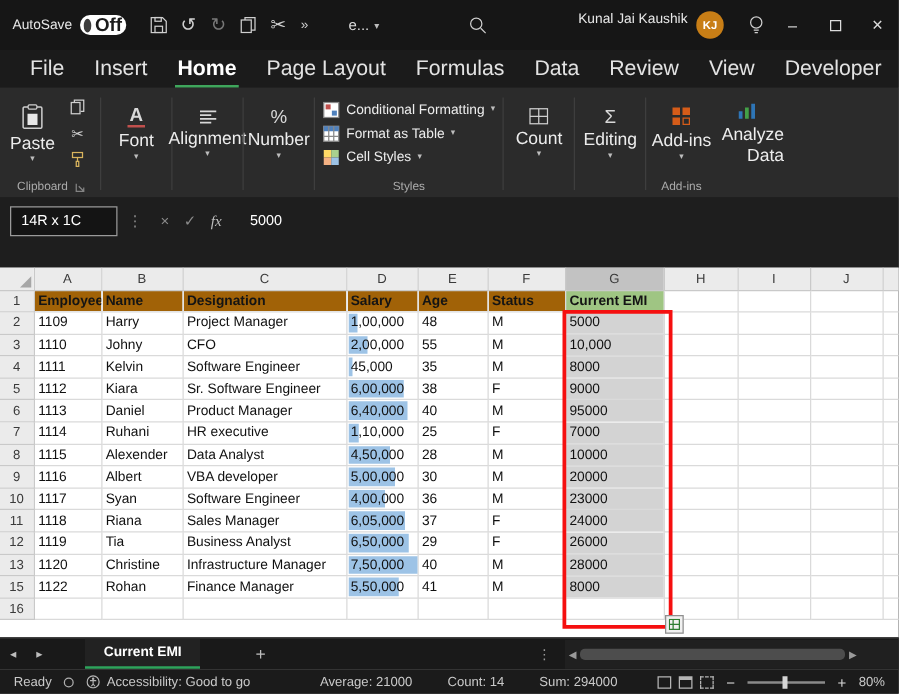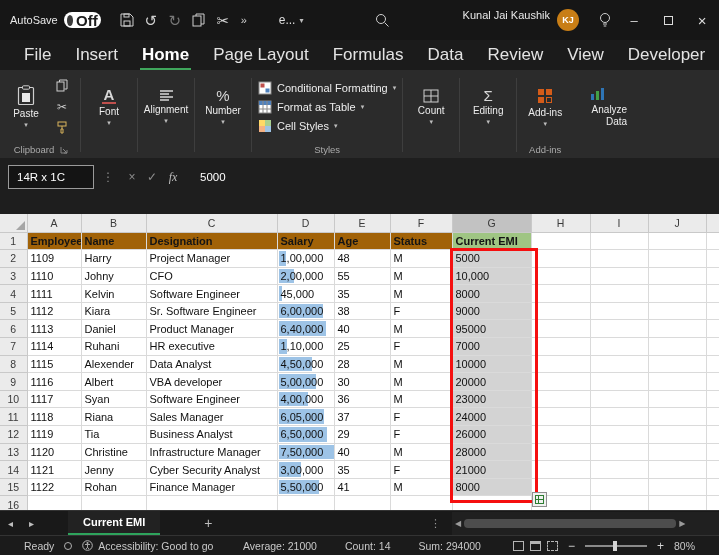--- a/index.html
+++ b/index.html
@@ -31,21 +31,21 @@
   .mb-right{margin-left:auto;display:flex;gap:8px;padding-right:10px}
   .mb-btn{width:32px;height:22px;border:1px solid #4a4a4a;border-radius:4px;display:flex;align-items:center;justify-content:center;cursor:pointer;background:#242424}
 
   
   .ribbon{height:88px;background:#2b2b2b;display:flex;align-items:stretch;padding:2px 4px 0 6px}
   .vsep{width:1px;background:#3e3e3e;margin:6px 4px}
   .rgroup{display:flex;flex-direction:column}
   .rg-content{flex:1;display:flex;align-items:center;gap:2px}
   .rg-label{height:17px;display:flex;align-items:center;justify-content:center;gap:6px;font-size:9.5px;color:#ababab}
   .bigbtn{width:40px;display:flex;flex-direction:column;align-items:center;justify-content:center;gap:2px;cursor:pointer;padding:2px}
-  .blabel{font-size:10px;color:#ededed;white-space:nowrap}
+  .blabel{font-size:14px;color:#ededed;white-space:nowrap}
   .caret{font-size:7px;color:#bdbdbd;line-height:1}
   .smallcol{display:flex;flex-direction:column;gap:4px;align-items:center;justify-content:center;padding:0 4px}
   .sbtn{width:20px;height:17px;display:flex;align-items:center;justify-content:center;color:#cfcfcf;font-size:12px;cursor:pointer}
   .colbtn{width:48px;display:flex;flex-direction:column;align-items:center;justify-content:center;gap:2px;cursor:pointer}
   .bigicon{font-size:15px;color:#d8d8d8;line-height:1}
   .stylescol{flex-direction:column;align-items:flex-start;justify-content:center;gap:3px}
   .stylerow{display:flex;align-items:center;gap:5px;font-size:11px;color:#ededed;cursor:pointer;white-space:nowrap;padding:1px 2px}
   .launcher-svg{opacity:.8}
 
   
@@ -80,21 +80,21 @@
   .tabbar{height:25px;background:#191919;border-top:1px solid #333;display:flex;align-items:center;position:relative;color:#bdbdbd}
   .tab-nav{width:21px;text-align:center;font-size:10px;cursor:pointer}
   .sheet-tab{height:100%;display:flex;align-items:center;padding:0 15px;margin-left:26px;color:#fff;font-weight:bold;font-size:11px;border-bottom:2px solid #2ea35c;background:#222;cursor:pointer}
   .tab-add{margin-left:44px;font-size:14px;cursor:pointer}
   .tab-dots{position:absolute;left:430px;font-size:11px;color:#9a9a9a}
   .hscroll{position:absolute;right:0;top:1px;bottom:0;width:267px;background:#202020;display:flex;align-items:center;gap:3px;padding:0 3px}
   .harrow{font-size:8px;color:#9a9a9a;cursor:pointer}
   .hthumb{height:9px;background:#4d4d4d;border-radius:4px;width:212px;cursor:grab}
 
   
-  .statusbar{height:20px;background:#1b1b1b;border-top:1px solid #333;display:flex;align-items:center;color:#c9c9c9;font-size:10.5px;padding:0 24px;gap:10px;white-space:nowrap}
+  .statusbar{height:20px;background:#1b1b1b;border-top:1px solid #333;display:flex;align-items:center;color:#c9c9c9;font-size:10.5px;padding:0 11px;gap:10px;white-space:nowrap}
   .rec{width:8px;height:8px;border:1px solid #b0b0b0;border-radius:50%}
   .acc{display:flex;align-items:center;gap:5px}
   .stat{margin-left:18px}
   .stats-first{margin-left:auto}
   .vicons{display:flex;gap:6px;margin-left:22px}
   .vicon{width:11px;height:10px;border:1px solid #b5b5b5;cursor:pointer}
   .vicon.b{border-top-width:3px}
   .vicon.c{border-style:dashed}
   .zminus,.zplus{cursor:pointer;color:#d5d5d5;font-size:12px}
   .ztrack{width:62px;height:2px;background:#8a8a8a;position:relative;cursor:pointer}
@@ -585,34 +585,20 @@
           <td class="num sal"><div class="dbar" style="width:100%"></div><span>7,50,000</span></td>
           <td class="num">40</td>
           <td>M</td>
           <td class="num emi">28000</td>
           <td></td>
           <td></td>
           <td></td>
           <td></td>
         </tr>
         <tr>
-          <td class="rh">14</td>
-          <td class="num">1121</td>
-          <td>Jenny</td>
-          <td>Cyber Security Analyst</td>
-          <td class="num sal"><div class="dbar" style="width:40%"></div><span>3,00,000</span></td>
-          <td class="num">35</td>
-          <td>F</td>
-          <td class="num emi">21000</td>
-          <td></td>
-          <td></td>
-          <td></td>
-          <td></td>
-        </tr>
-        <tr>
           <td class="rh">15</td>
           <td class="num">1122</td>
           <td>Rohan</td>
           <td>Finance Manager</td>
           <td class="num sal"><div class="dbar" style="width:73%"></div><span>5,50,000</span></td>
           <td class="num">41</td>
           <td>M</td>
           <td class="num emi">8000</td>
           <td></td>
           <td></td>

